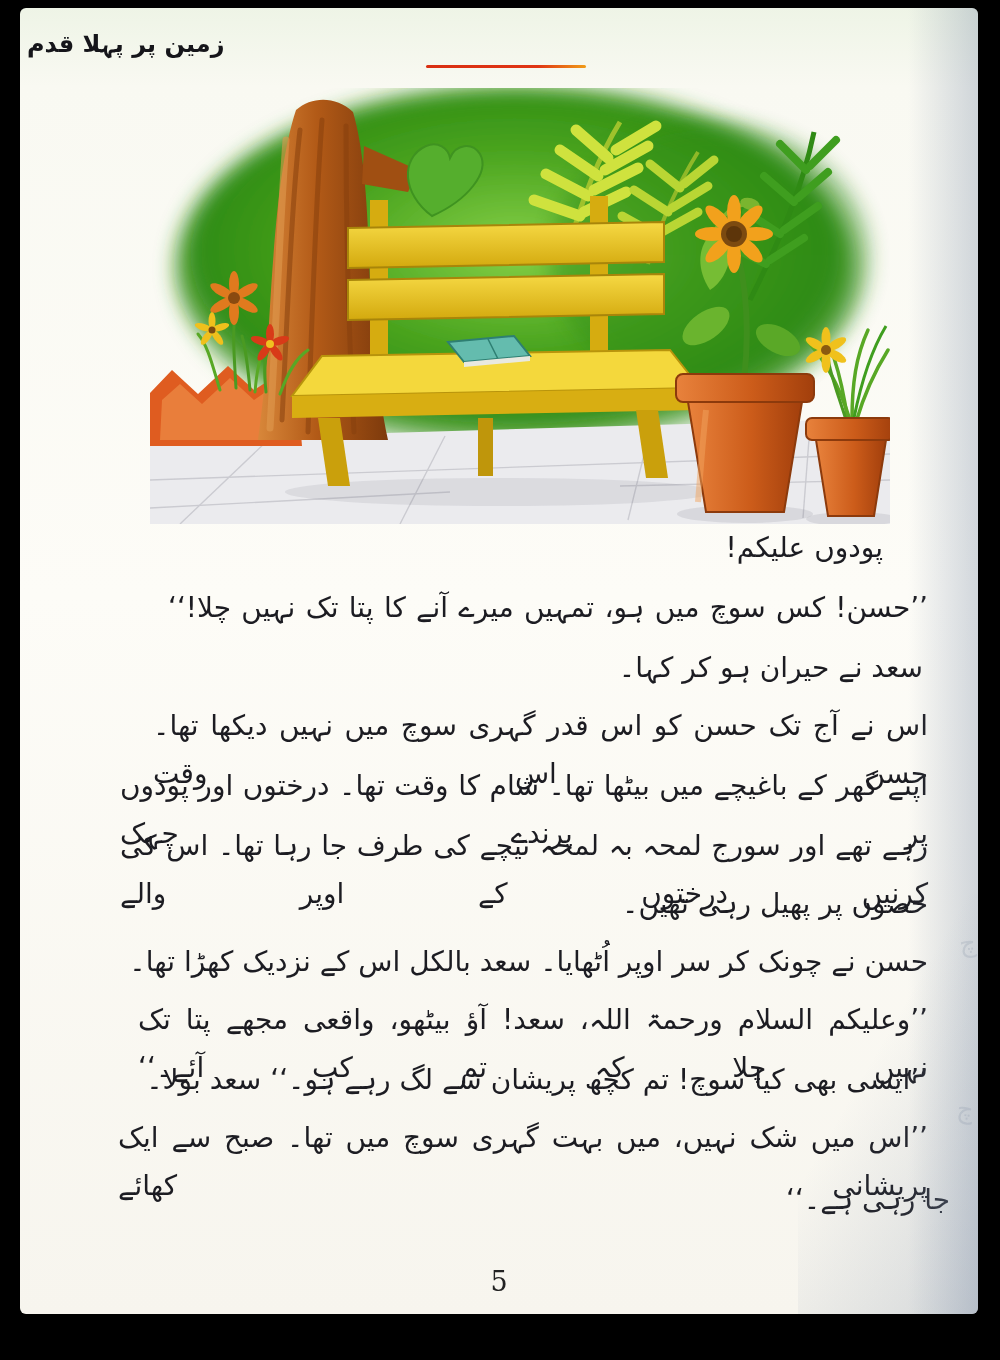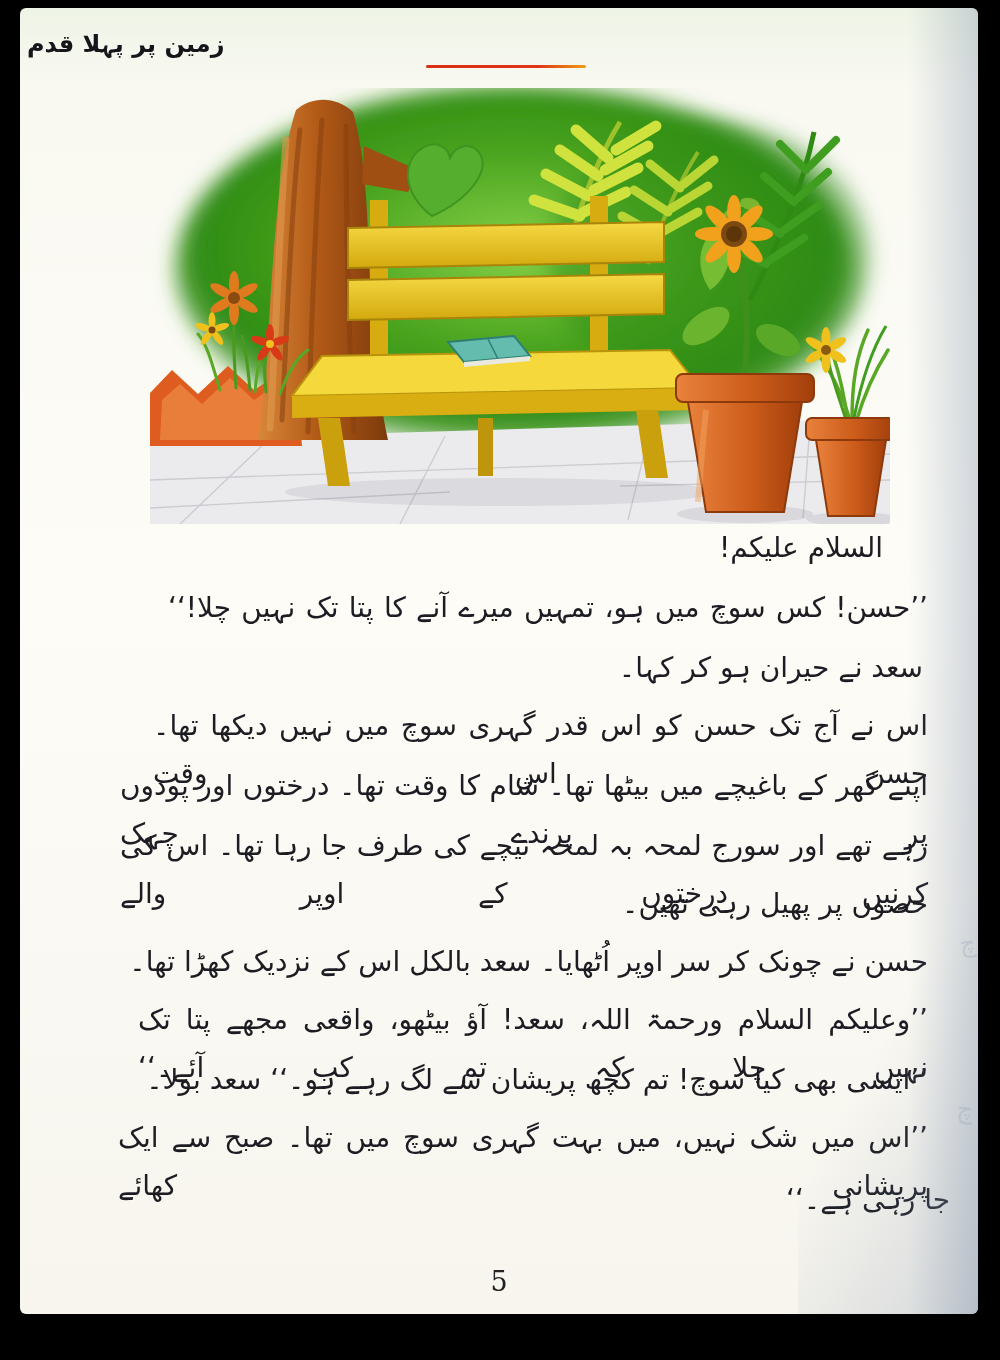--- a/index.html
+++ b/index.html
@@ -269,21 +269,21 @@
         <ellipse cx="62" cy="233" rx="3.5" ry="9" transform="rotate(72 62 242)"></ellipse>
         <ellipse cx="62" cy="233" rx="3.5" ry="9" transform="rotate(144 62 242)"></ellipse>
         <ellipse cx="62" cy="233" rx="3.5" ry="9" transform="rotate(216 62 242)"></ellipse>
         <ellipse cx="62" cy="233" rx="3.5" ry="9" transform="rotate(288 62 242)"></ellipse>
       </g>
       <circle cx="62" cy="242" r="3.5" fill="#7c4a10"></circle>
     </g>
   </svg>
 
   <div class="story">
-    <div class="line" style="top:516px;right:95px;">السلام علیکم!</div>
+    <div class="line" style="top:516px;right:95px;">پودوں علیکم!</div>
     <div class="line just" style="top:576px;right:50px;width:760px;">’’حسن! کس سوچ میں ہو، تمہیں میرے آنے کا پتا تک نہیں چلا!‘‘</div>
     <div class="line" style="top:636px;right:55px;">سعد نے حیران ہو کر کہا۔</div>
     <div class="line just" style="top:694px;right:50px;width:775px;">اس نے آج تک حسن کو اس قدر گہری سوچ میں نہیں دیکھا تھا۔ حسن اس وقت</div>
     <div class="line just" style="top:754px;right:50px;width:808px;">اپنے گھر کے باغیچے میں بیٹھا تھا۔ شام کا وقت تھا۔ درختوں اور پودوں پر پرندے چہک</div>
     <div class="line just" style="top:814px;right:50px;width:808px;">رہے تھے اور سورج لمحہ بہ لمحہ نیچے کی طرف جا رہا تھا۔ اس کی کرنیں درختوں کے اوپر والے</div>
     <div class="line" style="top:872px;right:50px;">حصوں پر پھیل رہی تھیں۔</div>
     <div class="line" style="top:930px;right:50px;">حسن نے چونک کر سر اوپر اُٹھایا۔ سعد بالکل اس کے نزدیک کھڑا تھا۔</div>
     <div class="line just" style="top:988px;right:50px;width:790px;">’’وعلیکم السلام ورحمۃ اللہ، سعد! آؤ بیٹھو، واقعی مجھے پتا تک نہیں چلا کہ تم کب آئے۔‘‘</div>
     <div class="line" style="top:1048px;right:50px;">’’ایسی بھی کیا سوچ! تم کچھ پریشان سے لگ رہے ہو۔‘‘ سعد بولا۔</div>
     <div class="line just" style="top:1106px;right:50px;width:810px;">’’اس میں شک نہیں، میں بہت گہری سوچ میں تھا۔ صبح سے ایک پریشانی کھائے</div>

